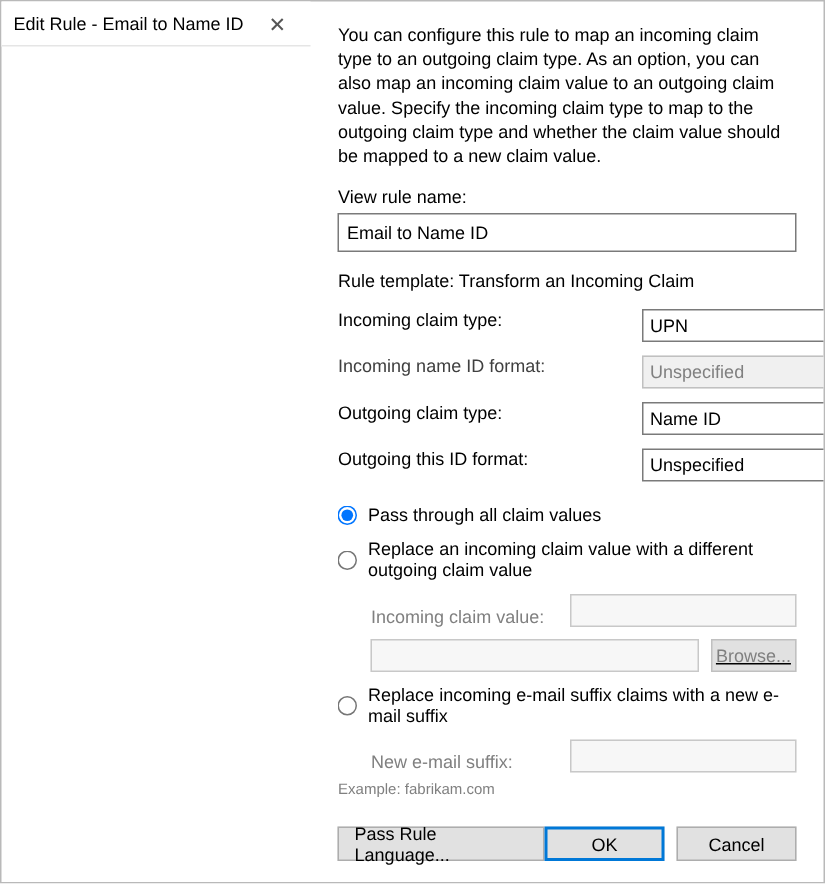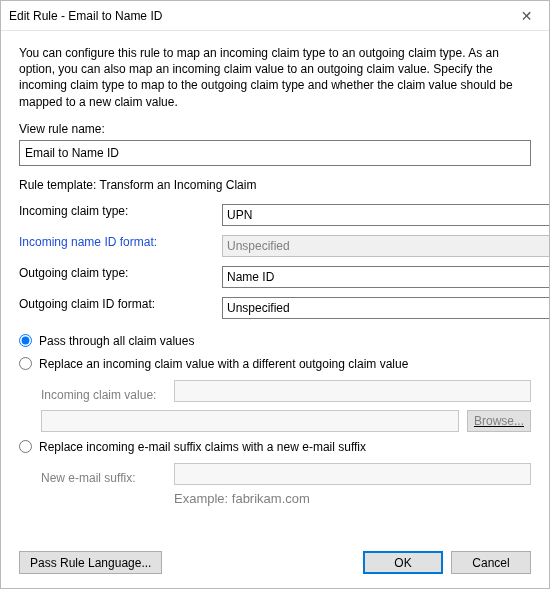--- a/index.html
+++ b/index.html
@@ -12,21 +12,21 @@
     width: 550px;
     height: 589px;
     overflow: hidden;
   }
   .window {
     width: 550px;
     height: 589px;
     border: 1px solid #b9b9b9;
     background: #fff;
     display: flex;
-    flex-direction: column;
+    flex-direction: row;
   }
   .titlebar {
     height: 30px;
     background: #ffffff;
     border-bottom: 1px solid #e5e5e5;
     display: flex;
     align-items: center;
     padding-left: 8px;
     color: #000;
     font-size: 12px;
@@ -88,21 +88,21 @@
   .select .arrow {
     font-size: 10px;
     color: #333;
   }
   .select.disabled {
     background: #f0f0f0;
     color: #808080;
     border-color: #c0c0c0;
   }
   .select.disabled .arrow { color: #b0b0b0; }
-  .col-label.disabled { color: #1d4ed8; }
+  .col-label.disabled { color: #404040; }
   .radio-line {
     display: flex;
     align-items: center;
     margin-bottom: 9px;
     gap: 5px;
   }
   .radio-line input[type=radio] {
     margin: 0 2px 0 0;
     width: 13px; height: 13px;
   }
@@ -130,23 +130,22 @@
     width: 75px;
     height: 22px;
     margin-left: 8px;
     background: #e1e1e1;
     border: 1px solid #c0c0c0;
     color: #808080;
     font: inherit;
     display:flex; align-items:center; justify-content:center;
   }
   .example {
-    margin-left: 155px;
-    color: #808080;
-    font-size: 13px;
+    color: #808080;
+    font-size: 10px;
     margin-top: -2px;
   }
   .footer {
     position: absolute;
     left: 18px; right: 18px; bottom: 14px;
     display: flex;
     align-items: center;
   }
   .btn {
     height: 23px;
@@ -214,21 +213,21 @@
       <div class="col-label">Outgoing claim type:</div>
       <div class="col-field">
         <div class="select">
           <span>Name ID</span>
           <span class="arrow">⌵</span>
         </div>
       </div>
     </div>
 
     <div class="row">
-      <div class="col-label">Outgoing claim ID format:</div>
+      <div class="col-label">Outgoing this ID format:</div>
       <div class="col-field">
         <div class="select">
           <span>Unspecified</span>
           <span class="arrow">⌵</span>
         </div>
       </div>
     </div>
 
     <div style="height:6px;"></div>
 

